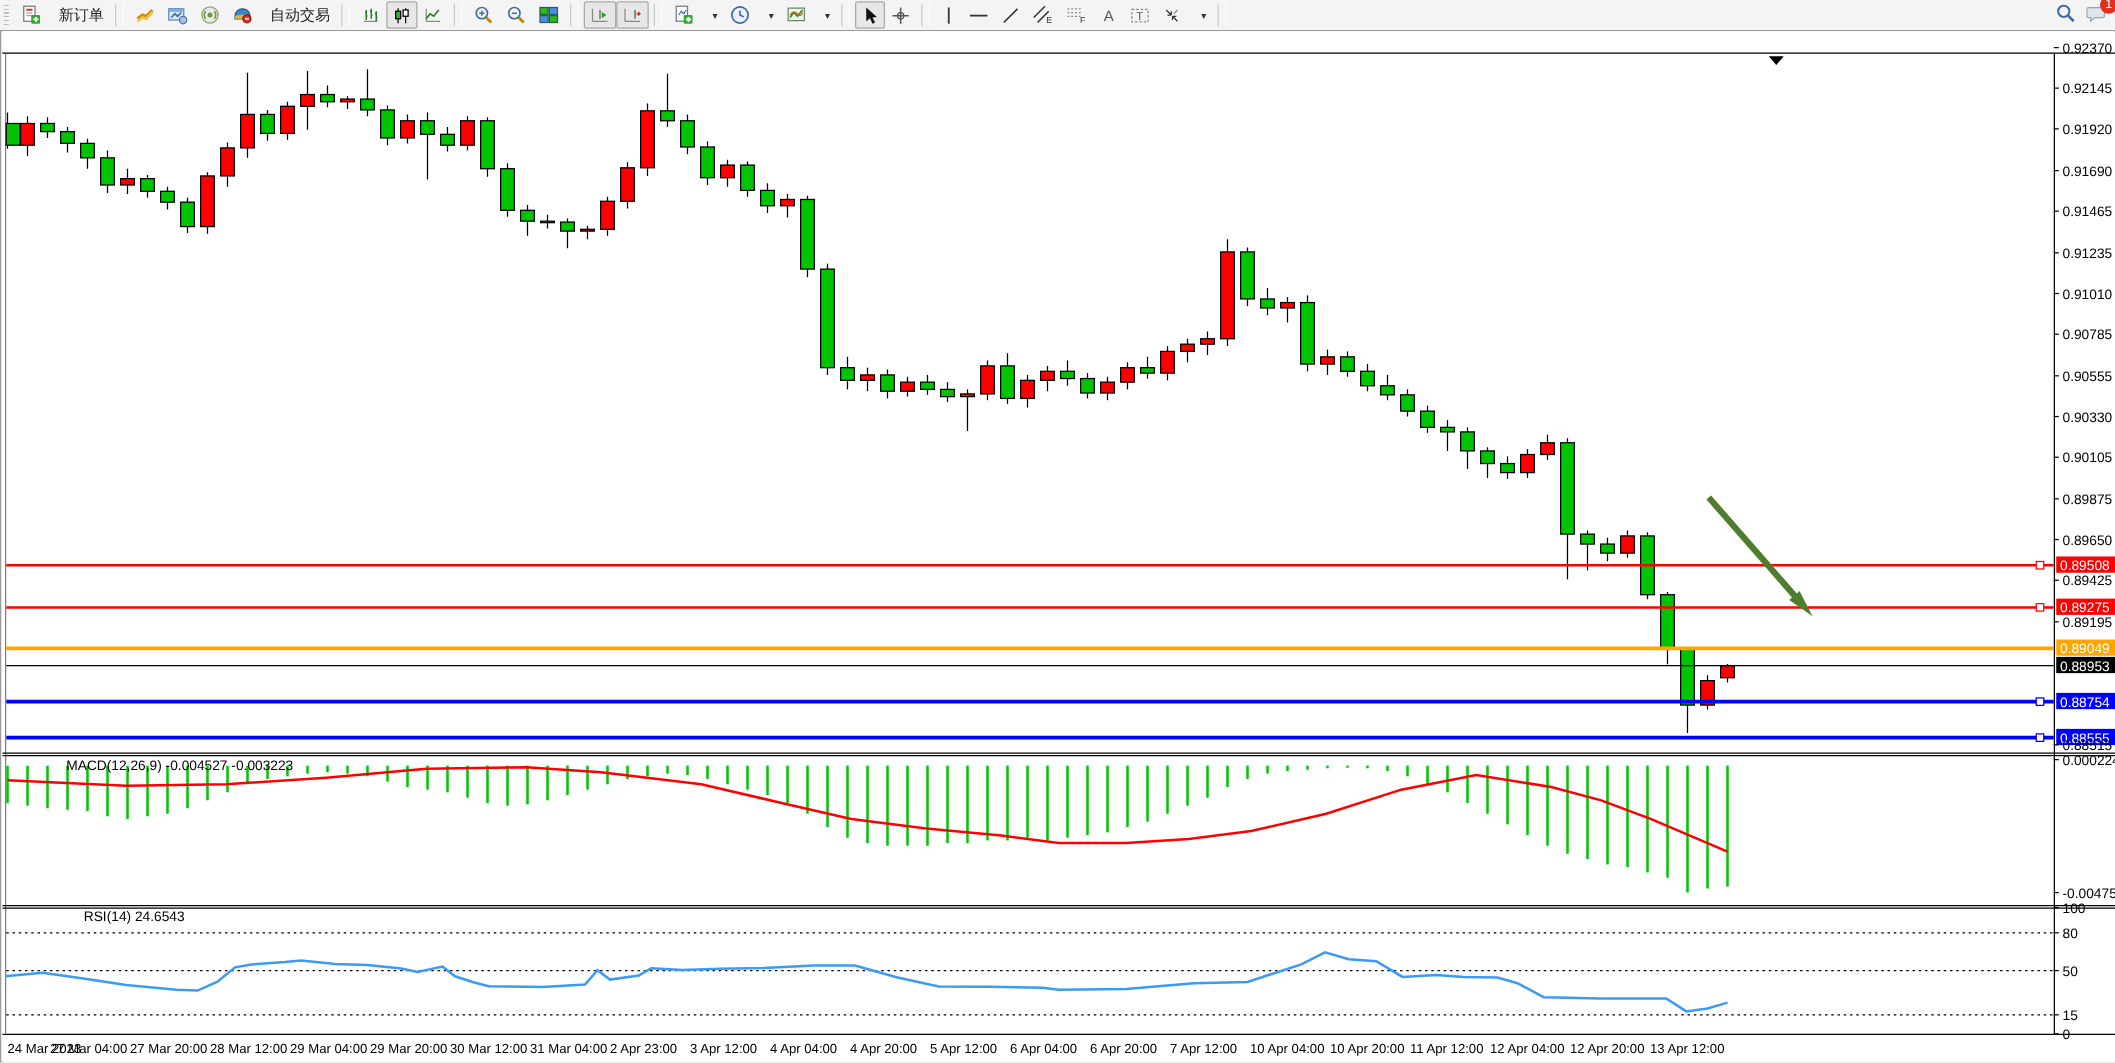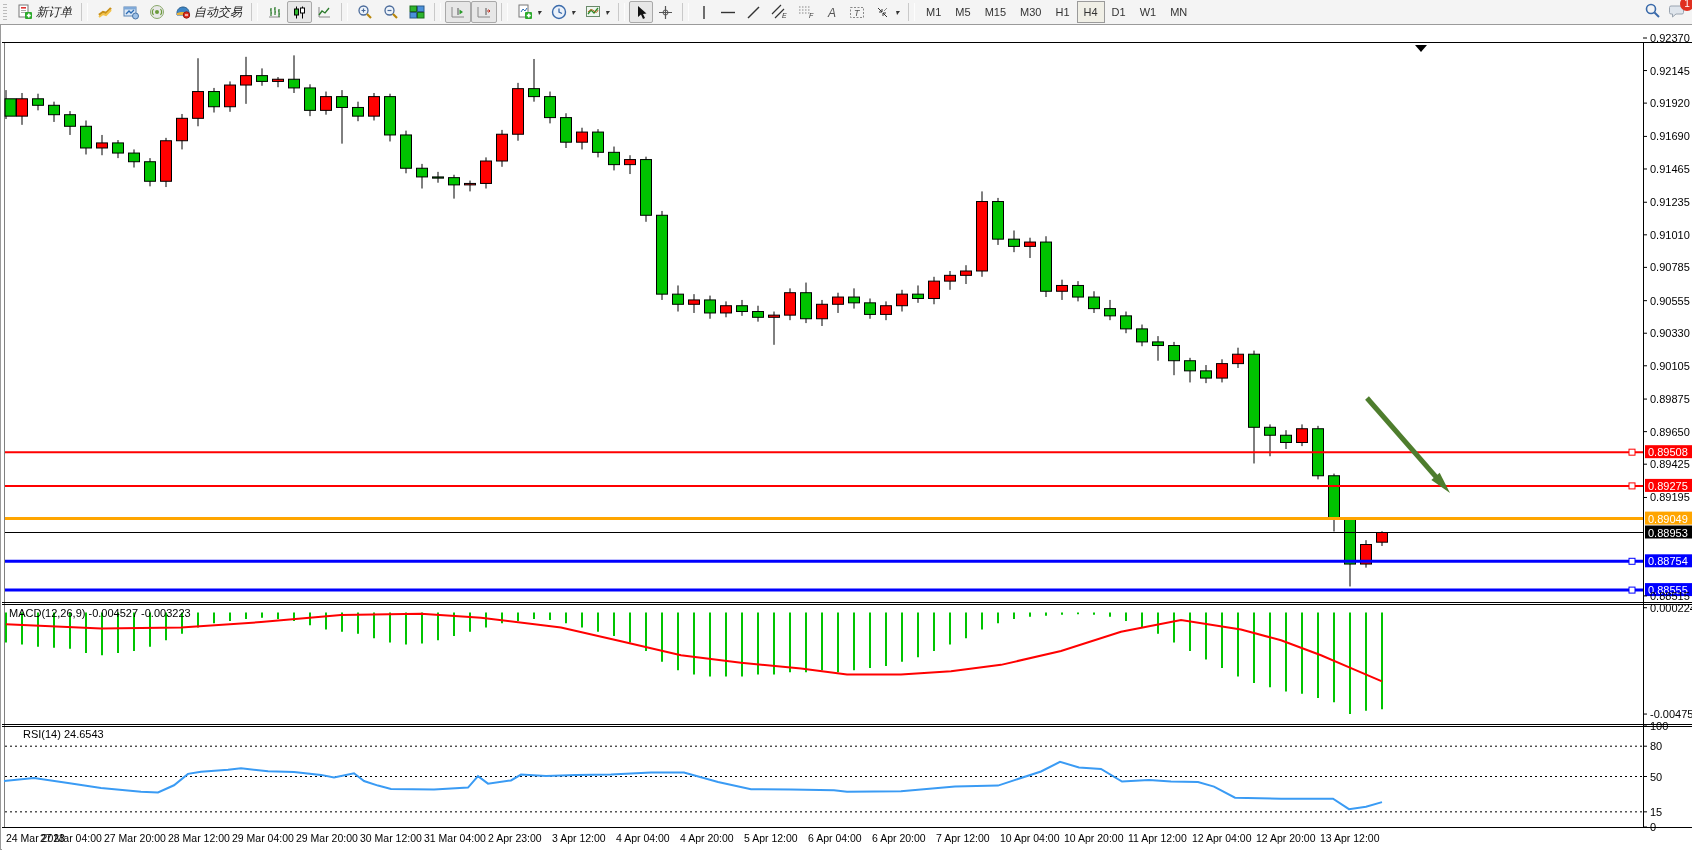--- a/index.html
+++ b/index.html
@@ -2,35 +2,35 @@
 <html><head>
 <meta charset="utf-8">
 <style>
   html,body{margin:0;padding:0;background:#f0f0f0;font-family:"Liberation Sans",sans-serif;}
   #app{position:relative;width:1692px;height:850px;background:#f0f0f0;overflow:hidden;}
   
   #toolbar{position:absolute;left:0;top:0;width:1692px;height:24px;background:#f4f4f4;border-bottom:1px solid #d9d9d9;display:flex;align-items:center;font-size:12px;color:#222;}
   .tb-group{display:flex;align-items:center;height:24px;padding:0 2px;}
   .tb-sep{width:5px;height:18px;border-left:1px solid #c9c9c9;border-right:1px solid #fdfdfd;margin:0 2px;}
   .grip{width:4px;height:16px;margin:0 3px;background:repeating-linear-gradient(to bottom,#bbb 0 1px,transparent 1px 3px);}
-  .tb-btn{display:flex;align-items:center;gap:3px;height:20px;padding:0 4px;border:1px solid transparent;border-radius:2px;cursor:default;font-style:italic;}
+  .tb-btn{display:flex;align-items:center;gap:14px;height:20px;padding:0 4px;border:1px solid transparent;border-radius:2px;cursor:default;}
   .tb-btn.pressed{background:#e7e7e7;border-color:#a9a9a9;}
   .tb-btn svg{display:block;}
   .caret{font-size:8px;color:#333;margin-left:1px;}
   .tf-btn{height:20px;padding:0 6px;display:flex;align-items:center;font-size:11px;color:#333;border:1px solid transparent;}
   .tf-btn.pressed{background:#f0efe6;border-color:#9a9a9a;}
   .tb-right{margin-left:auto;display:flex;align-items:center;padding-right:6px;gap:8px;}
   .notif{position:relative;}
   .badge{position:absolute;top:-6px;right:-8px;background:#e03020;color:#fff;border-radius:50%;width:14px;height:14px;font-size:10px;display:flex;align-items:center;justify-content:center;}
   
   #chartwin{position:absolute;left:0;top:24px;width:1692px;height:826px;background:#fff;border:1px solid #9a9a9a;box-sizing:border-box;}
   #charttitle{position:absolute;left:1px;top:0;right:1px;height:17px;background:#fff;border-bottom:1px solid #000;font-size:11px;color:#000;display:flex;align-items:center;padding-left:6px;gap:6px;}
   #charttitle .tri{font-size:8px;color:#333;}
   #chartsvg{position:absolute;left:0;top:0;}
-  .ind-label{position:absolute;font-size:11px;color:#000;background:transparent;white-space:pre;}
+  .ind-label{position:absolute;font-size:11px;color:#000;background:transparent;white-space:pre;margin-left:44px;}
 </style>
 </head>
 <body>
 <div id="app">
 
   <div id="toolbar">
     <div class="grip"></div>
     <div class="tb-group">
       <div class="tb-btn">
         <svg width="16" height="16" viewBox="0 0 16 16">
@@ -227,31 +227,20 @@
       <div class="tb-btn">
           <svg width="16" height="15" viewBox="0 0 16 15">
             <path d="M3 3 L7 7 M7 7 L7 4 M7 7 L4 7" stroke="#333" fill="none"></path>
             <path d="M12 12 L8 8 M8 8 L8 11 M8 8 L11 8" stroke="#333" fill="none"></path>
             <path d="M12 3 L9 6" stroke="#888"></path>
           </svg>
           <span class="caret">▾</span>
         </div>
     </div>
     <div class="tb-sep"></div>
-    <div class="tb-group" id="tf-group">
-        <div class="tf-btn">M1</div>
-        <div class="tf-btn">M5</div>
-        <div class="tf-btn">M15</div>
-        <div class="tf-btn">M30</div>
-        <div class="tf-btn">H1</div>
-        <div class="tf-btn pressed">H4</div>
-        <div class="tf-btn">D1</div>
-        <div class="tf-btn">W1</div>
-        <div class="tf-btn">MN</div>
-      </div>
     <div class="tb-right">
       <div><svg width="17" height="17" viewBox="0 0 17 17">
             <circle cx="7" cy="7" r="4.5" fill="none" stroke="#3a6aaa" stroke-width="1.6"></circle>
             <path d="M10.5 10.5 L15 15" stroke="#3a6aaa" stroke-width="2"></path>
           </svg></div>
       <div class="notif">
         <svg width="17" height="16" viewBox="0 0 17 16">
             <path d="M2 3 h11 a1.5 1.5 0 0 1 1.5 1.5 v5 a1.5 1.5 0 0 1 -1.5 1.5 h-6 l-3.5 3 v-3 h-1.5 a1.5 1.5 0 0 1 -1.5 -1.5 v-5 a1.5 1.5 0 0 1 1.5 -1.5 Z" fill="#dfe5ec" stroke="#9aa4b0"></path>
           </svg>
         <span class="badge">1</span>

